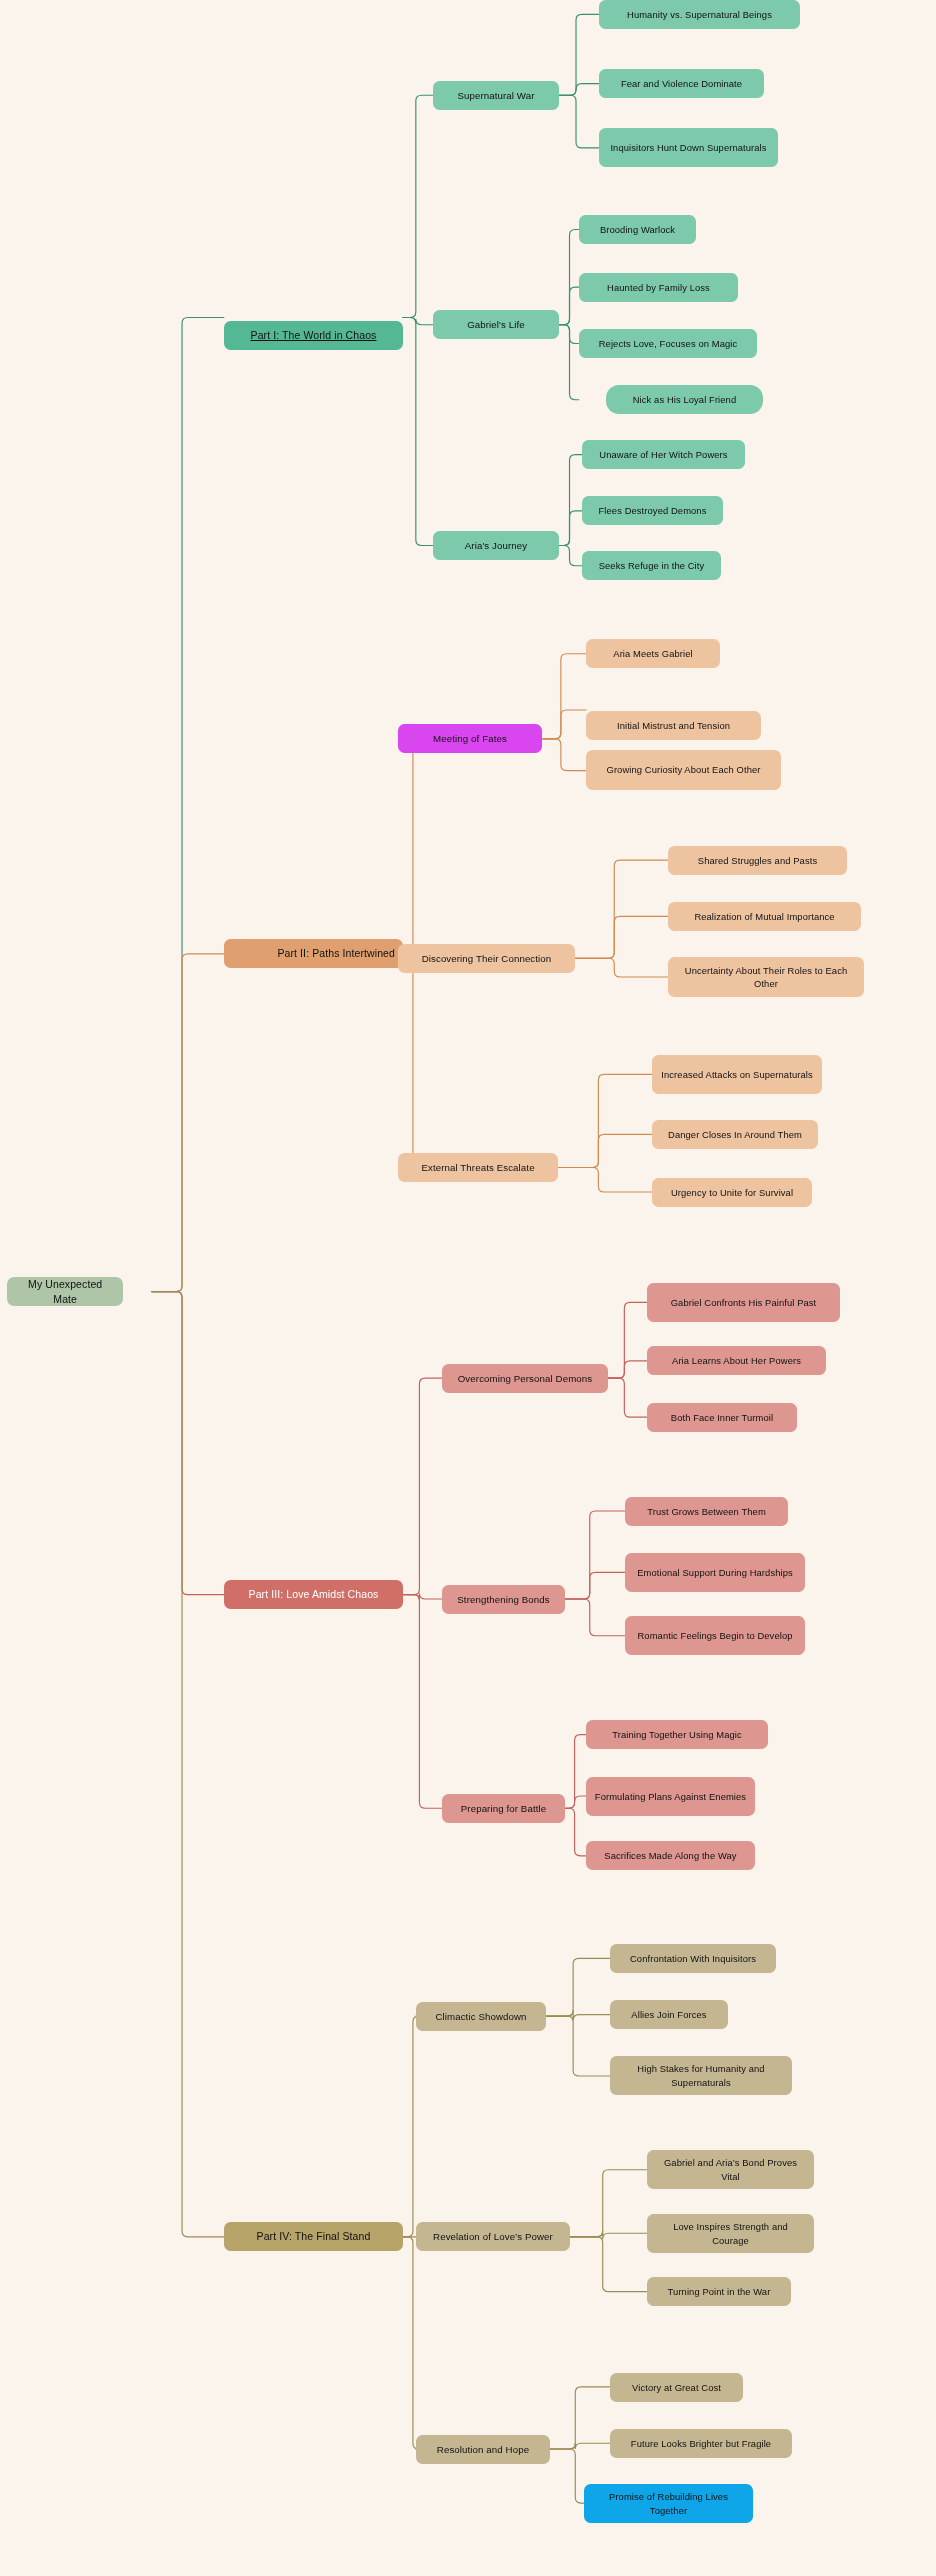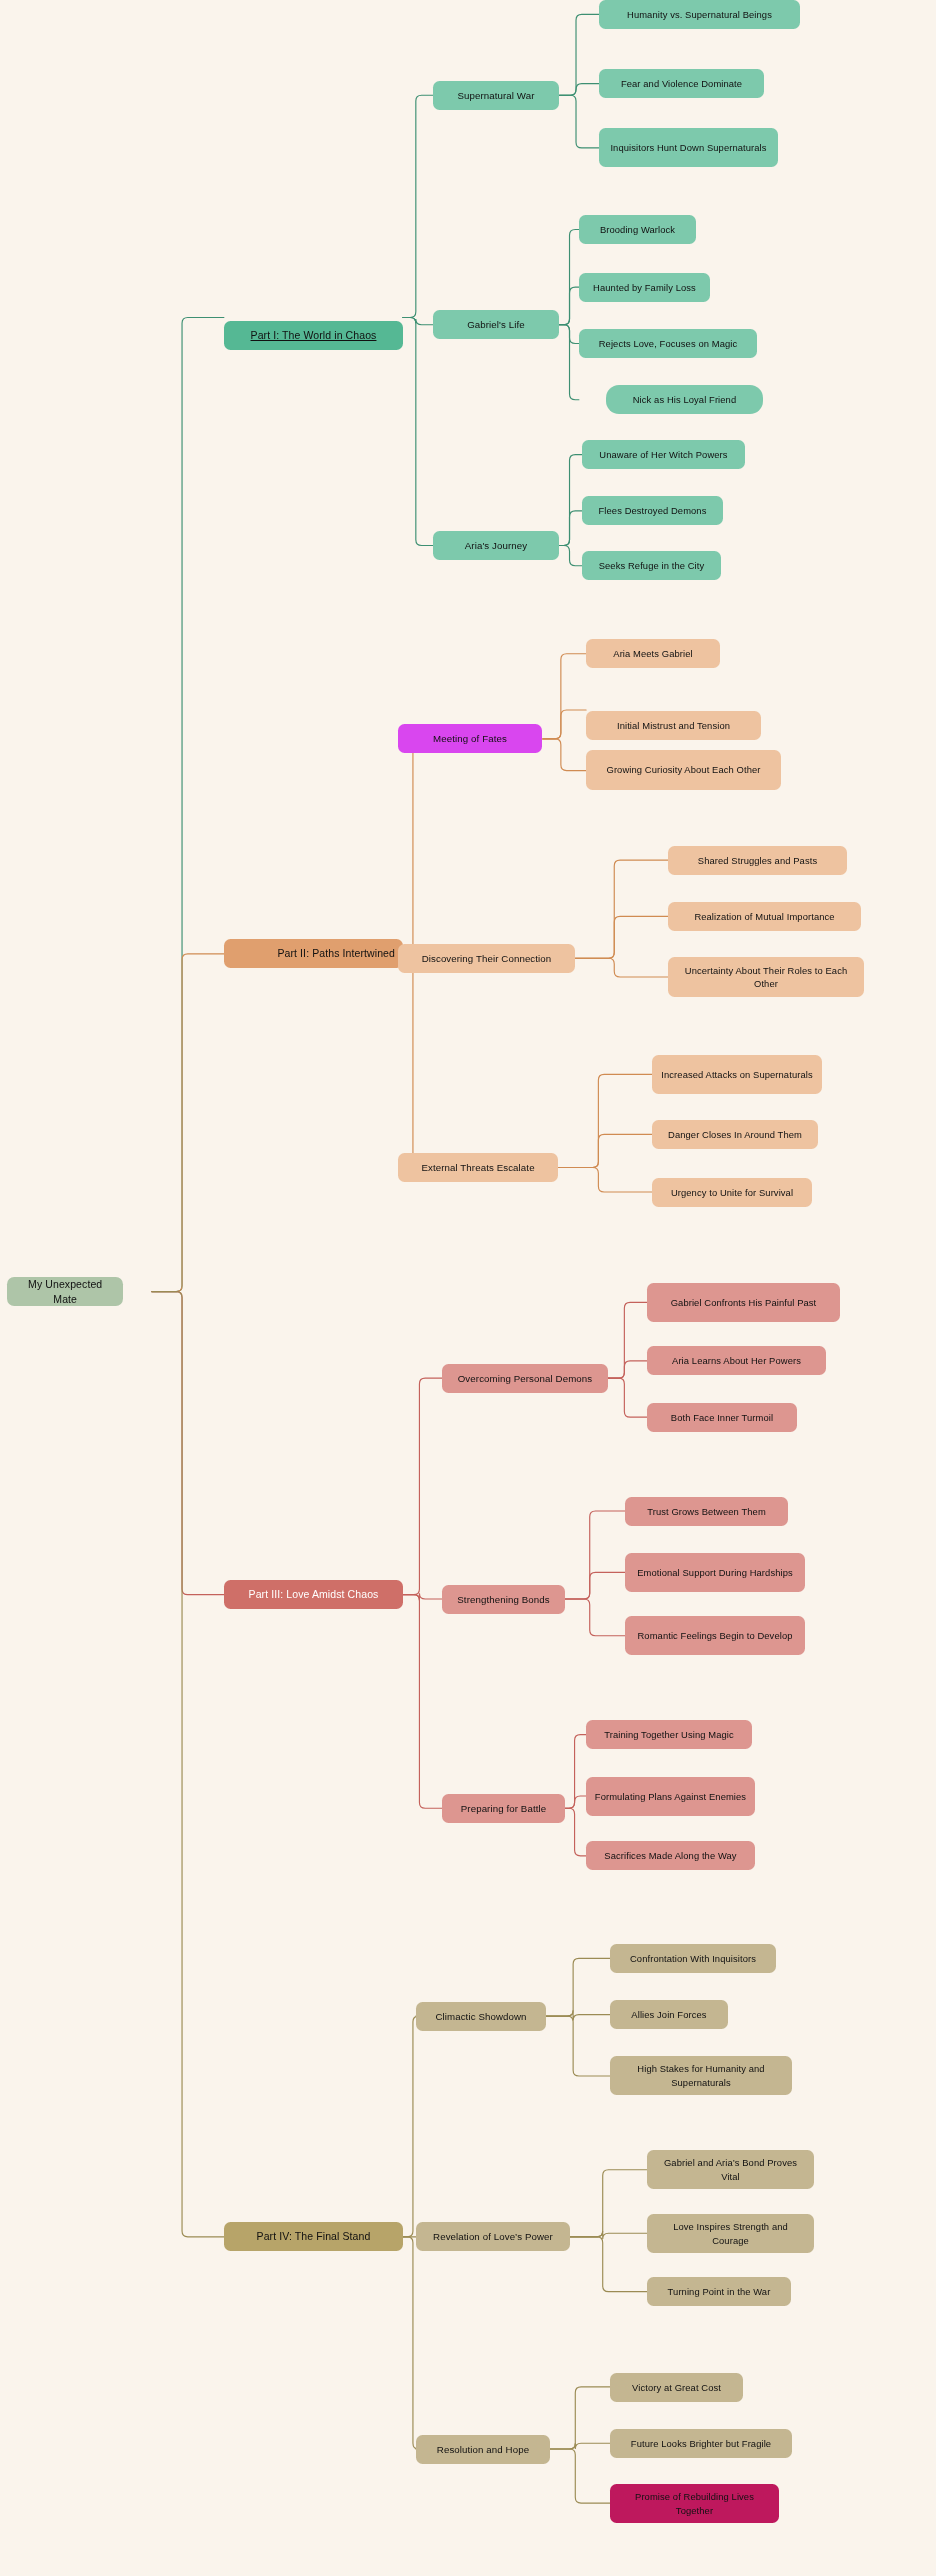--- a/index.html
+++ b/index.html
@@ -124,21 +124,21 @@
     </div>
     <div class="node lvl3" style="left: 599px; top: 128px; width: 179px; height: 39px; background: rgb(125, 201, 172);">
       <span>Inquisitors Hunt Down Supernaturals</span>
     </div>
     <div class="node lvl2" style="left: 433px; top: 310px; width: 126px; height: 29px; background: rgb(125, 201, 172);">
       <span>Gabriel's Life</span>
     </div>
     <div class="node lvl3" style="left: 579px; top: 215px; width: 117px; height: 29px; background: rgb(125, 201, 172);">
       <span>Brooding Warlock</span>
     </div>
-    <div class="node lvl3" style="left: 579px; top: 273px; width: 131px; height: 29px; background: rgb(125, 201, 172);">
+    <div class="node lvl3" style="left: 579px; top: 273px; width: 159px; height: 29px; background: rgb(125, 201, 172);">
       <span>Haunted by Family Loss</span>
     </div>
     <div class="node lvl3" style="left: 579px; top: 329px; width: 178px; height: 29px; background: rgb(125, 201, 172);">
       <span>Rejects Love, Focuses on Magic</span>
     </div>
     <div class="node lvl3" style="left: 606px; top: 385px; width: 157px; height: 29px; background: rgb(125, 201, 172); border-radius: 13px;">
       <span>Nick as His Loyal Friend</span>
     </div>
     <div class="node lvl2" style="left: 433px; top: 531px; width: 126px; height: 29px; background: rgb(125, 201, 172);">
       <span>Aria's Journey</span>
@@ -214,21 +214,21 @@
     </div>
     <div class="node lvl3" style="left: 625px; top: 1553px; width: 180px; height: 39px; background: rgb(221, 150, 144);">
       <span>Emotional Support During Hardships</span>
     </div>
     <div class="node lvl3" style="left: 625px; top: 1616px; width: 180px; height: 39px; background: rgb(221, 150, 144);">
       <span>Romantic Feelings Begin to Develop</span>
     </div>
     <div class="node lvl2" style="left: 442px; top: 1794px; width: 123px; height: 29px; background: rgb(221, 150, 144);">
       <span>Preparing for Battle</span>
     </div>
-    <div class="node lvl3" style="left: 586px; top: 1720px; width: 166px; height: 29px; background: rgb(221, 150, 144); align-items: center;">
+    <div class="node lvl3" style="left: 586px; top: 1720px; width: 182px; height: 29px; background: rgb(221, 150, 144); align-items: center;">
       <span>Training Together Using Magic</span>
     </div>
     <div class="node lvl3" style="left: 586px; top: 1777px; width: 169px; height: 39px; background: rgb(221, 150, 144);">
       <span>Formulating Plans Against Enemies</span>
     </div>
     <div class="node lvl3" style="left: 586px; top: 1841px; width: 169px; height: 29px; background: rgb(221, 150, 144);">
       <span>Sacrifices Made Along the Way</span>
     </div>
     <div class="node lvl1" style="left: 224px; top: 2222px; width: 179px; height: 29px; background: rgb(183, 164, 105);">
       <span>Part IV: The Final Stand</span>
@@ -259,17 +259,17 @@
     </div>
     <div class="node lvl2" style="left: 416px; top: 2435px; width: 134px; height: 29px; background: rgb(196, 182, 145);">
       <span>Resolution and Hope</span>
     </div>
     <div class="node lvl3" style="left: 610px; top: 2373px; width: 133px; height: 29px; background: rgb(196, 182, 145);">
       <span>Victory at Great Cost</span>
     </div>
     <div class="node lvl3" style="left: 610px; top: 2429px; width: 182px; height: 29px; background: rgb(196, 182, 145);">
       <span>Future Looks Brighter but Fragile</span>
     </div>
-    <div class="node lvl3" style="left: 610px; top: 2484px; width: 169px; height: 39px; background: #be185d; text-align: center;">
+    <div class="node lvl3" style="left: 584px; top: 2484px; width: 169px; height: 39px; background: #0ea5e9; text-align: center;">
       <span>Promise of Rebuilding Lives Together</span>
     </div>
   </div>
 
 
 </body></html>

